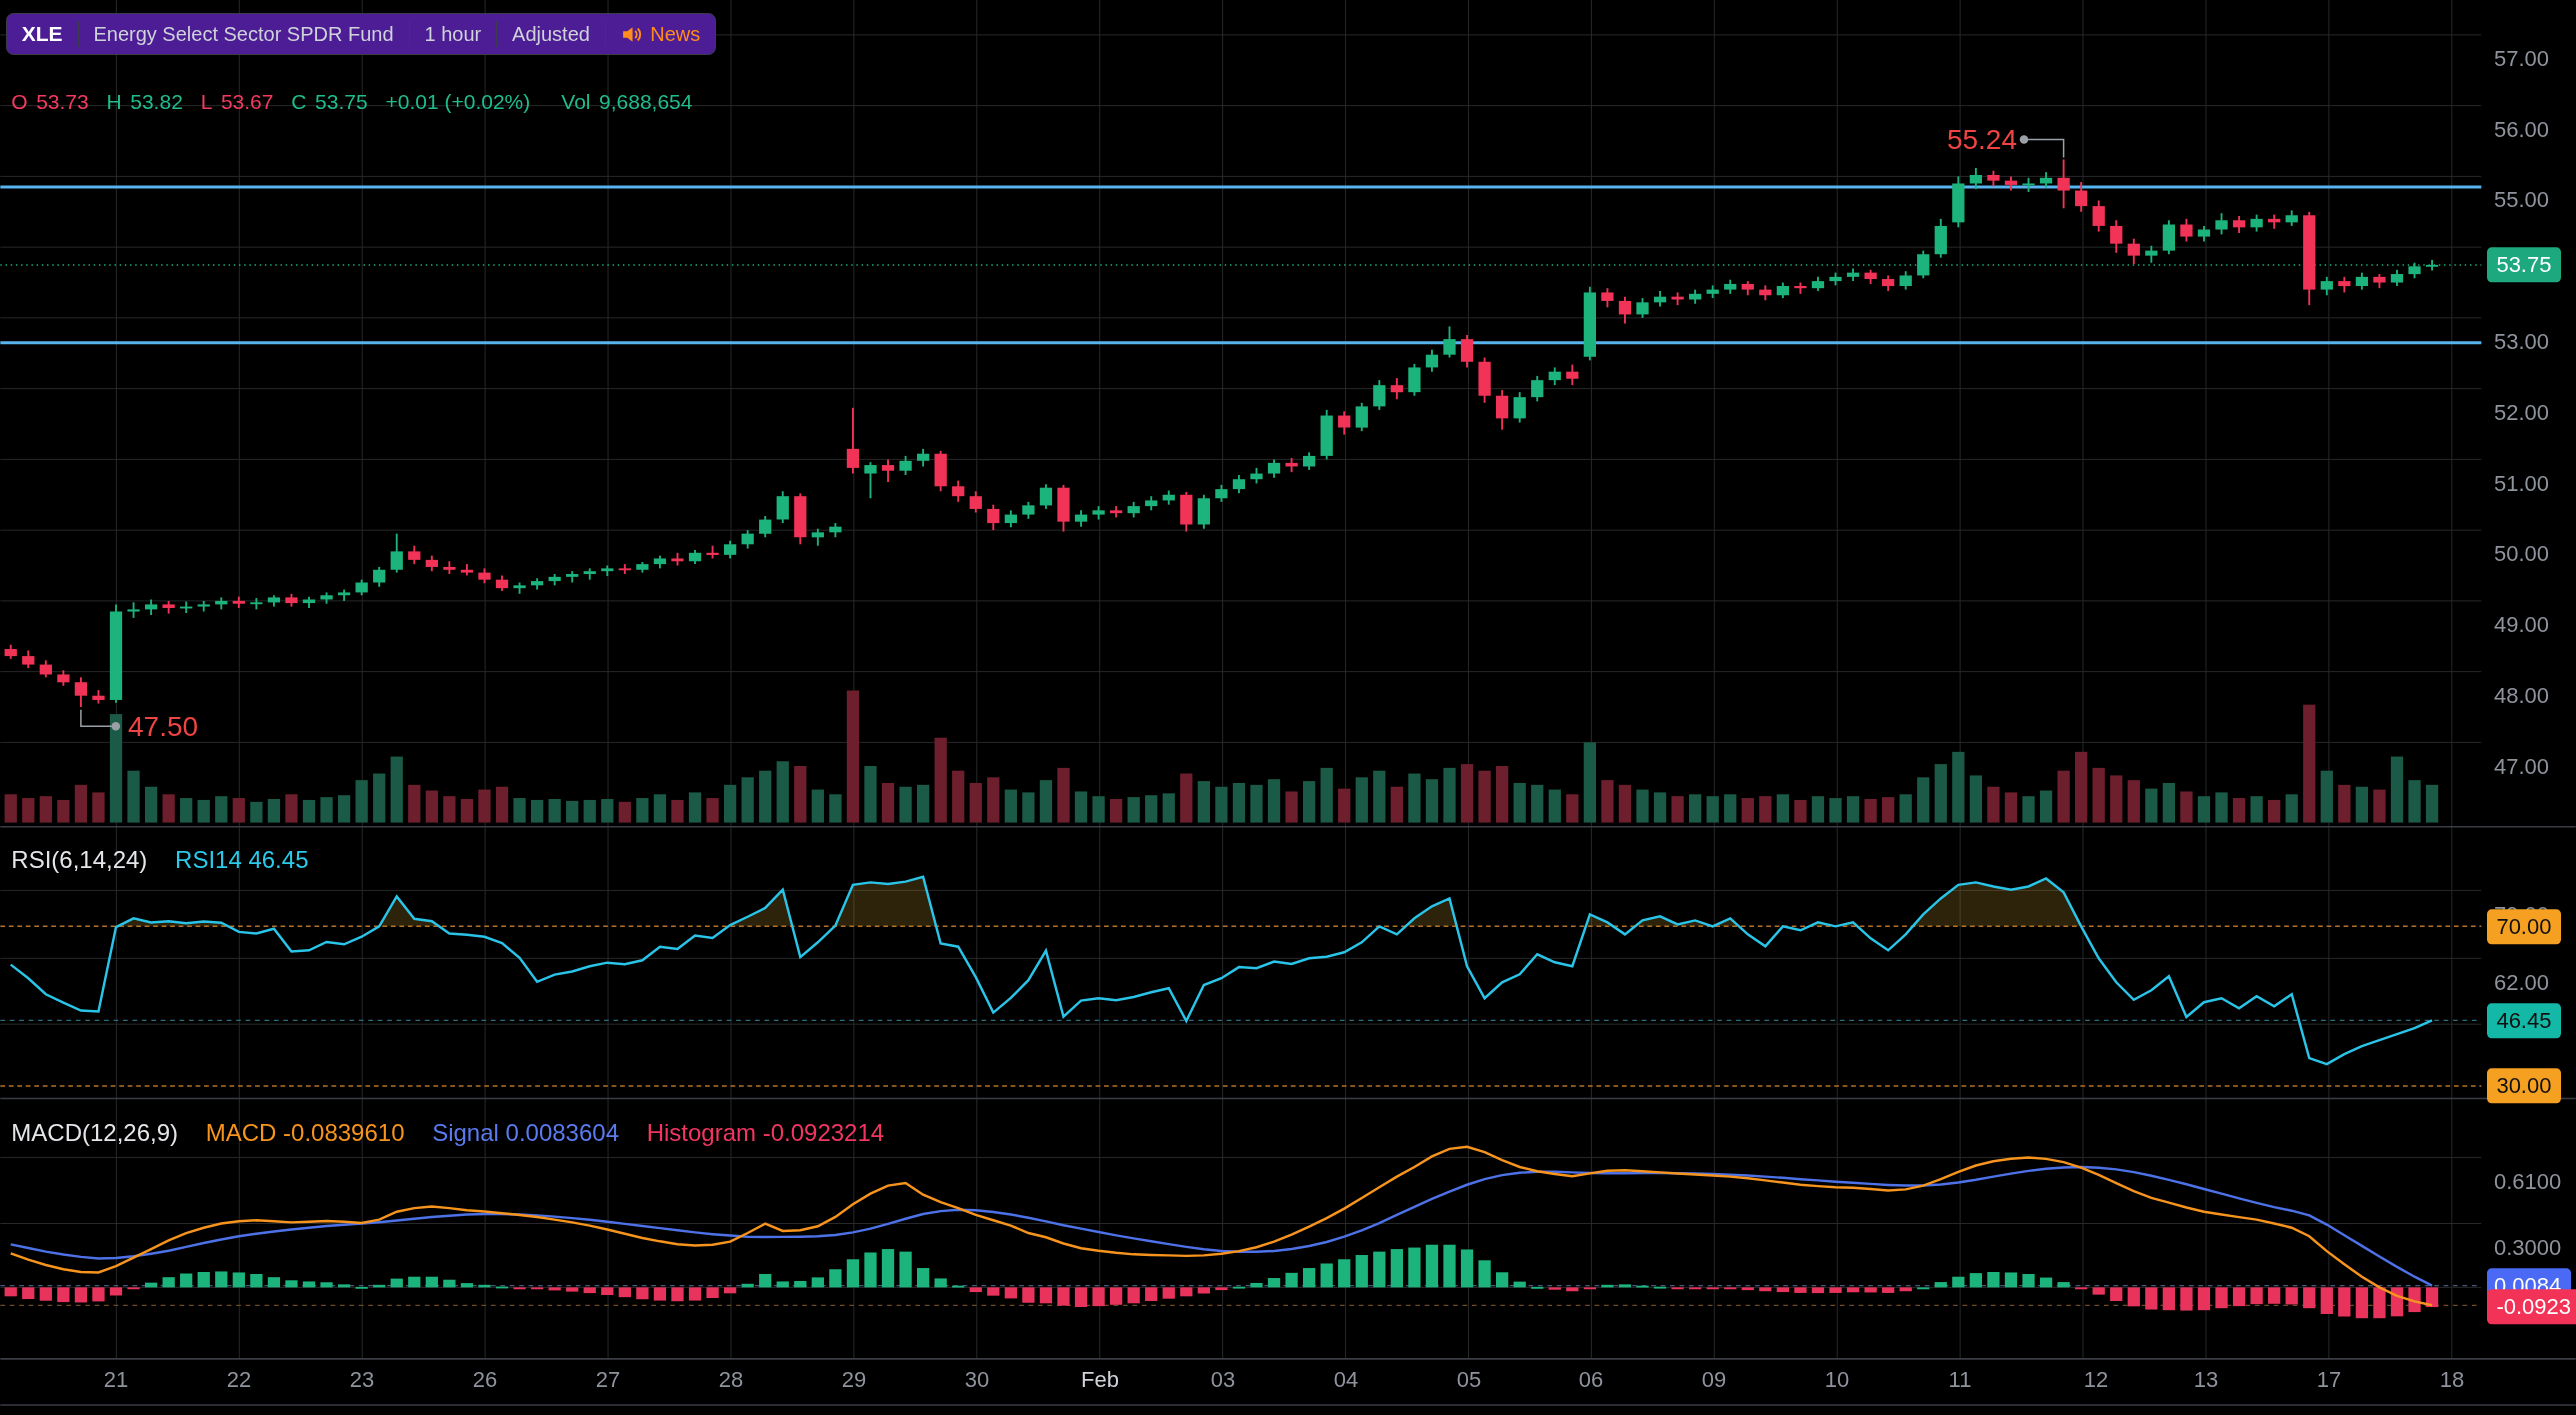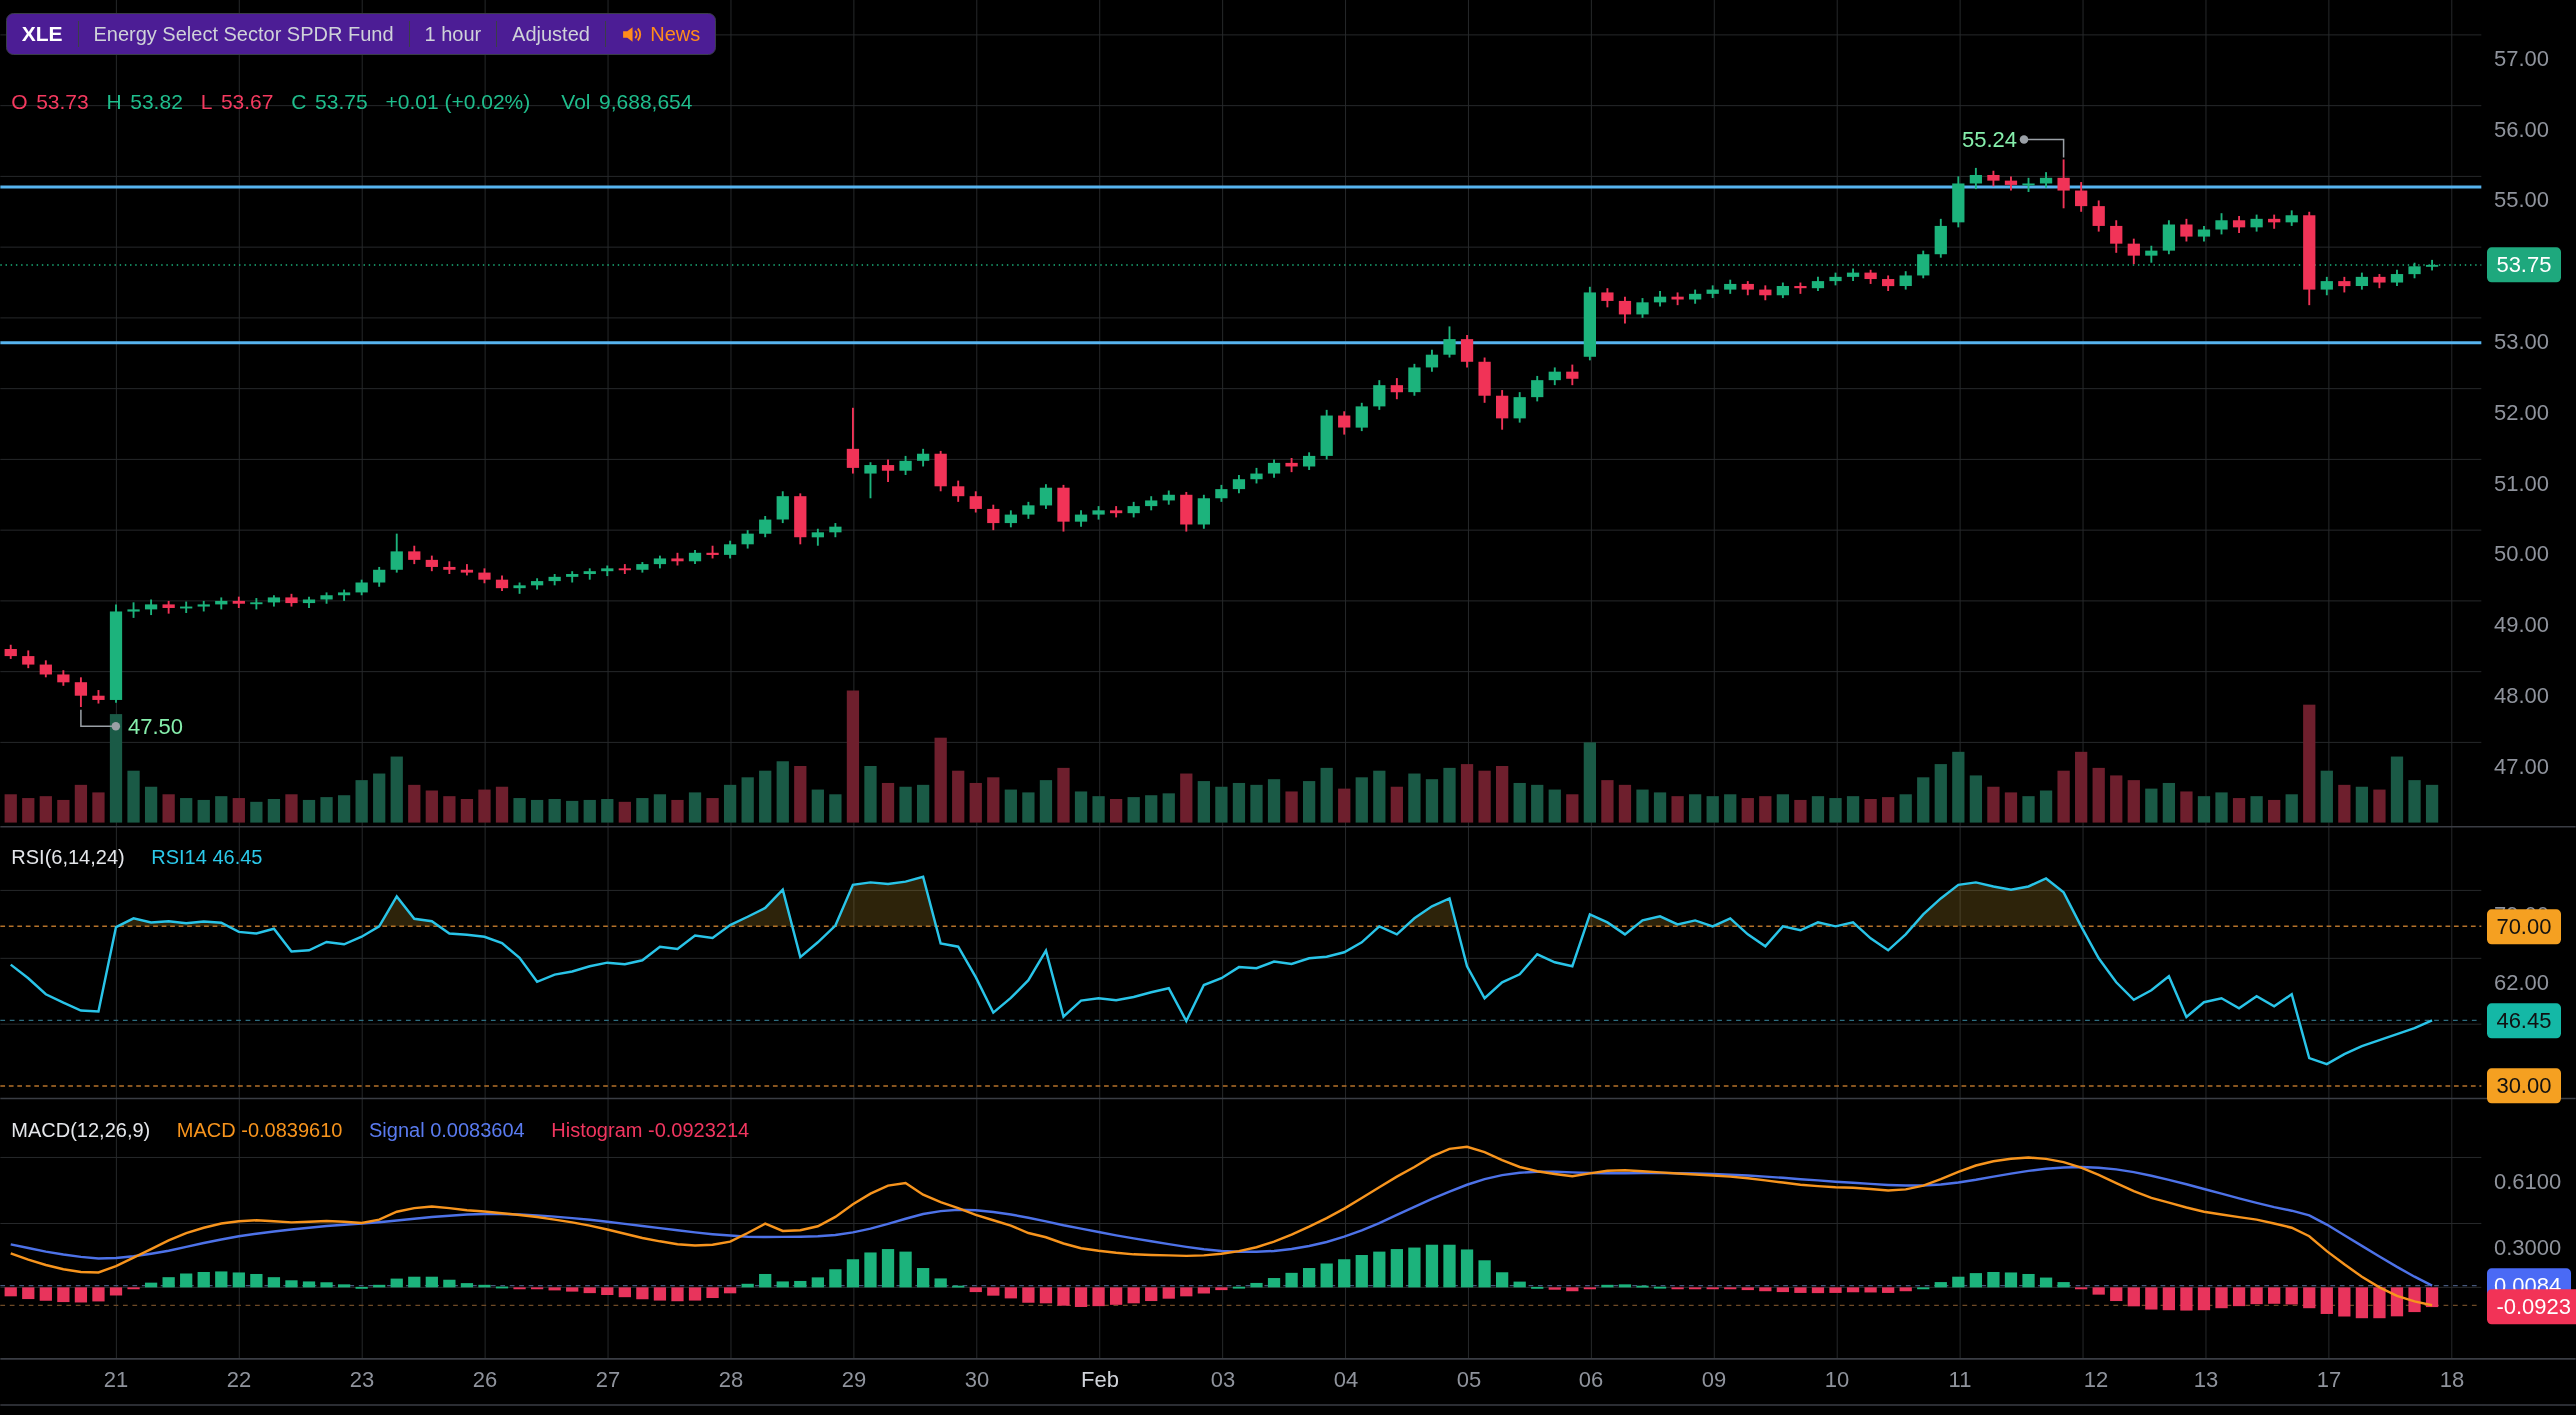--- a/index.html
+++ b/index.html
@@ -12,40 +12,40 @@
        display:flex;align-items:center;background:#4c1d95;z-index:20;}
   .hitem{padding:0 15px;font-size:20px;color:#cfd2d9;white-space:nowrap;display:flex;align-items:center;gap:8.5px;}
   .sym{font-weight:bold;color:#fff;font-size:21px;}
   .hsep{width:0.9px;height:25.5px;background:#3a3e48;}
   .news{color:#ff8c1c;}
   
   #quote{left:11.3px;top:90px;font-size:21px;display:flex;gap:8.5px;z-index:20;white-space:nowrap;}
   .red{color:#f43a5f;} .grn{color:#1fbd8c;}
   .qv{margin-right:9.4px;}
   
-  .indlab{font-size:20px;z-index:20;white-space:nowrap;}
+  .indlab{font-size:24px;z-index:20;white-space:nowrap;}
   #rsiLab{left:11.3px;top:846px;}
   #macdLab{left:11.3px;top:1119px;}
   .wht{color:#e4e6ea;} .cyn{color:#2bc9ea;} .org{color:#f7941d;} .blu{color:#5a7bf0;} .pnk{color:#f23660;}
   .sp{margin-right:21px;}
   
   .axlab{position:absolute;left:2494px;font-size:22px;color:#8f939c;transform:translateY(-50%);z-index:5;white-space:nowrap;margin-top:24px;}
   
   .badge{position:absolute;left:2487px;font-size:22px;padding:4.7px 9.4px;border-radius:4.7px;
          transform:translateY(-50%);z-index:10;white-space:nowrap;}
   .b-grn{background:#1ea87d;color:#fff;}
   .b-org{background:#f5a021;color:#111;}
   .b-cyn{background:#14b8a6;color:#111;}
   .b-blu{background:#4a6af5;color:#fff;z-index:9;}
   .b-red{background:#f23357;color:#fff;z-index:11;}
   
   .datelab{position:absolute;top:1380px;transform:translate(-50%,-50%);font-size:22px;color:#8f939c;z-index:5;}
   .datelab.month{color:#d0d3d9;}
   
-  .anno{position:absolute;font-size:22px;color:#86efac;transform:translateY(-50%);z-index:6;white-space:nowrap;}
+  .anno{position:absolute;font-size:28px;color:#ef4444;transform:translateY(-50%);z-index:6;white-space:nowrap;}
 </style>
 </head>
 <body>
 
 <svg id="chart-svg" width="2576" height="1415" viewBox="0 0 2730 1500">
     <defs>
  <clipPath id="cpP">
         <rect x="0" y="0" width="2630" height="876"></rect>
       </clipPath>
  <clipPath id="cpR">

